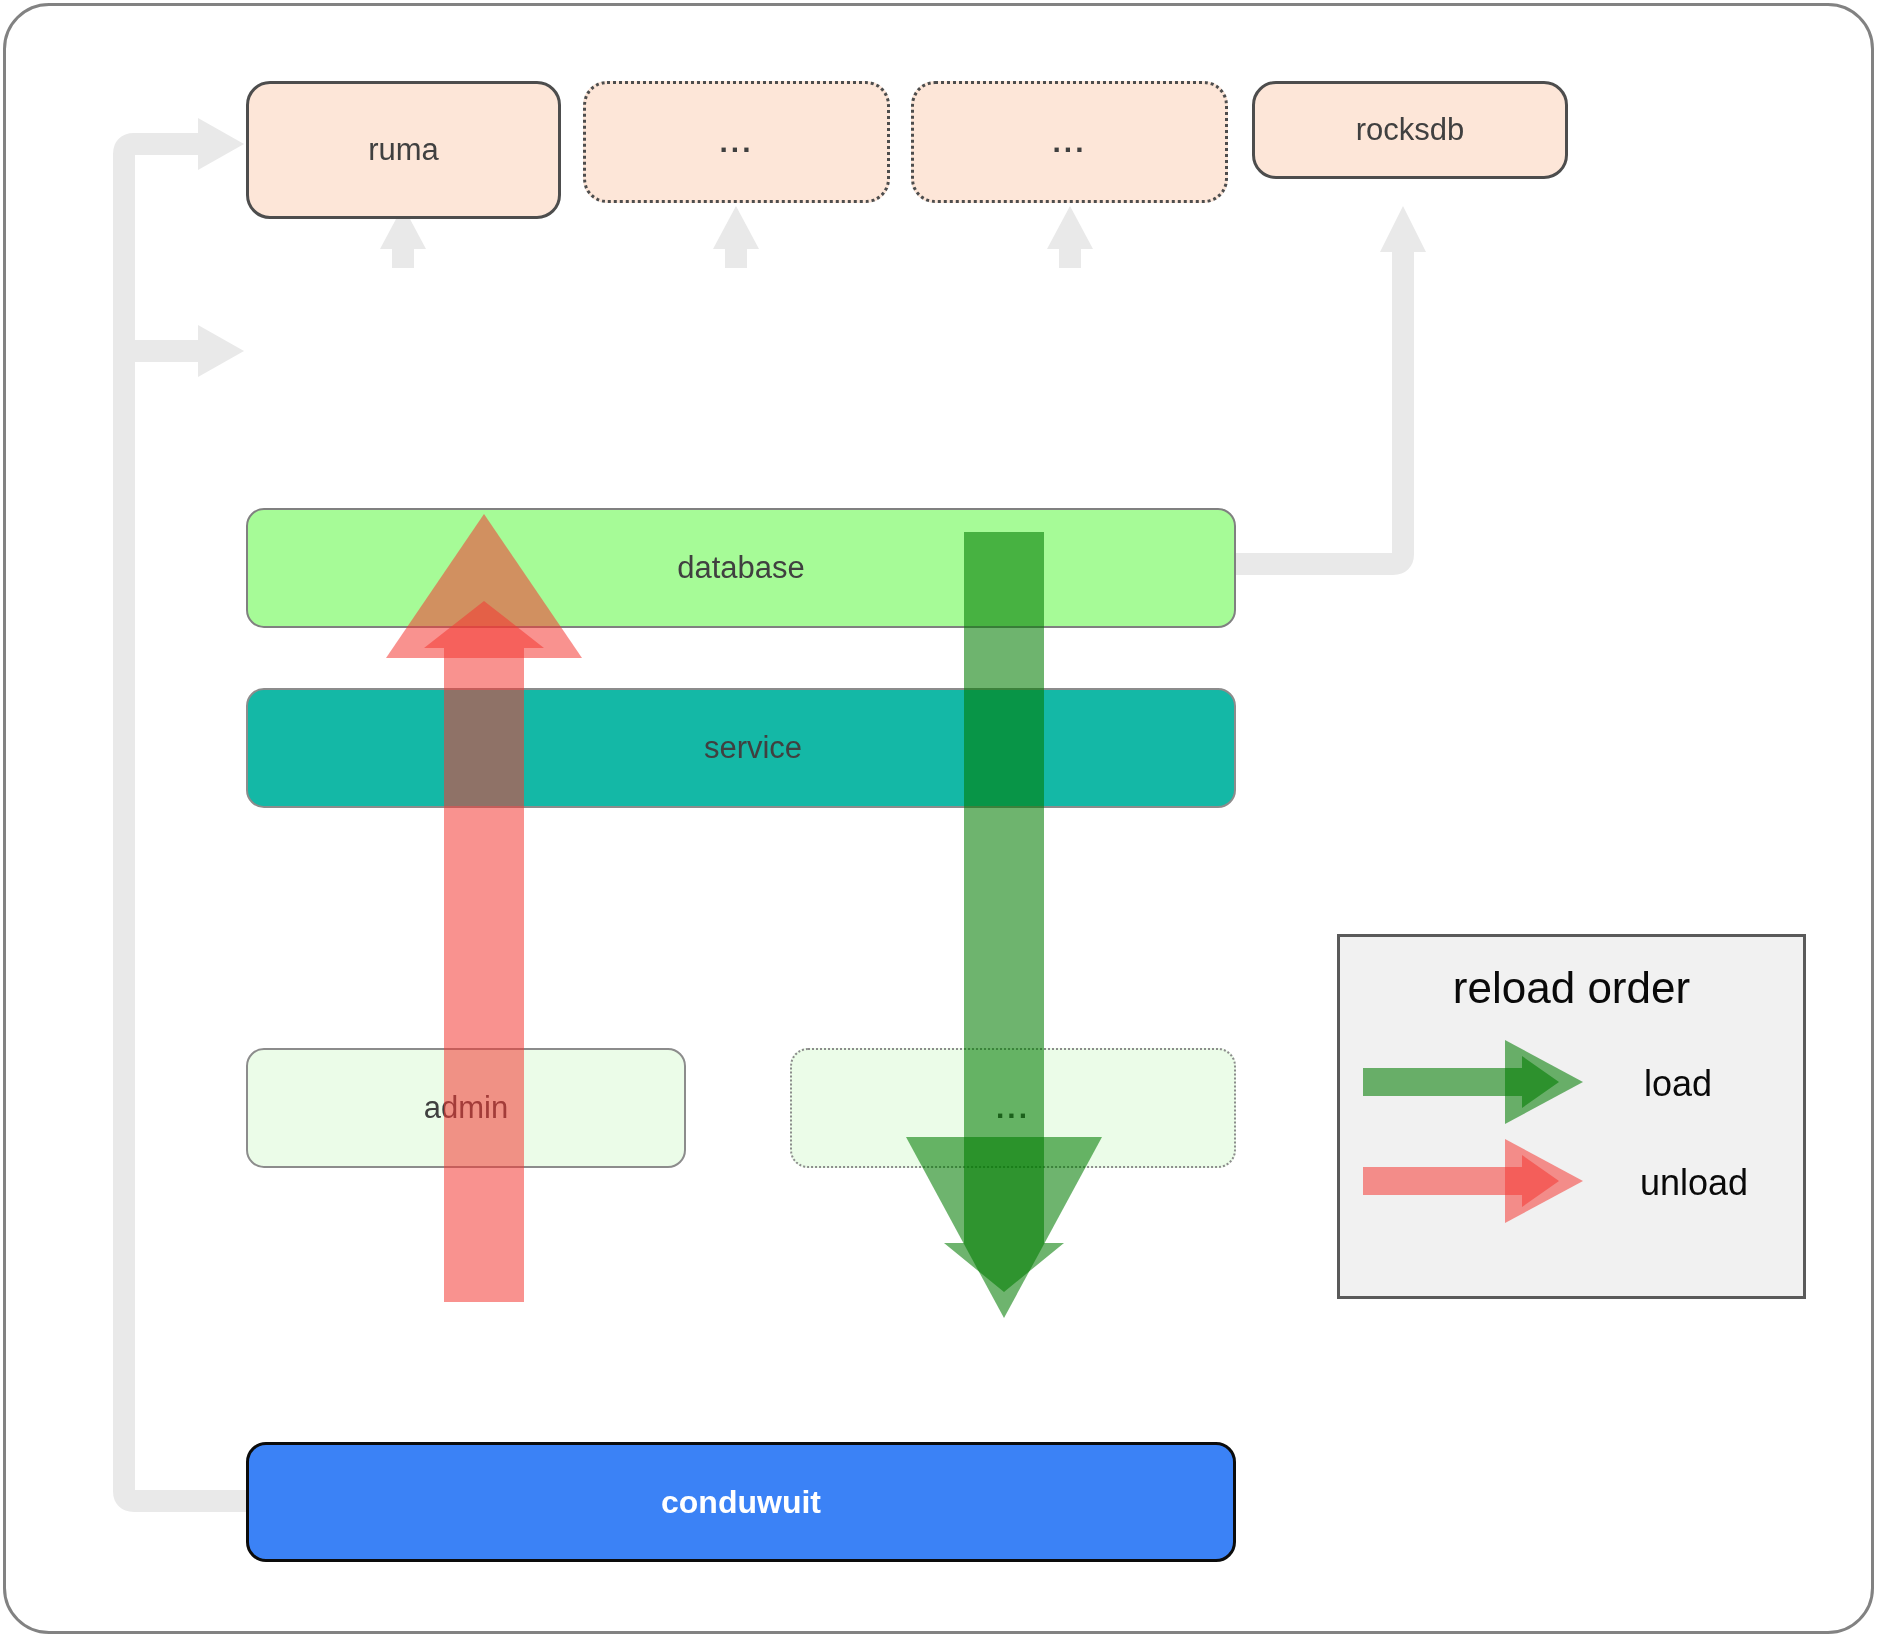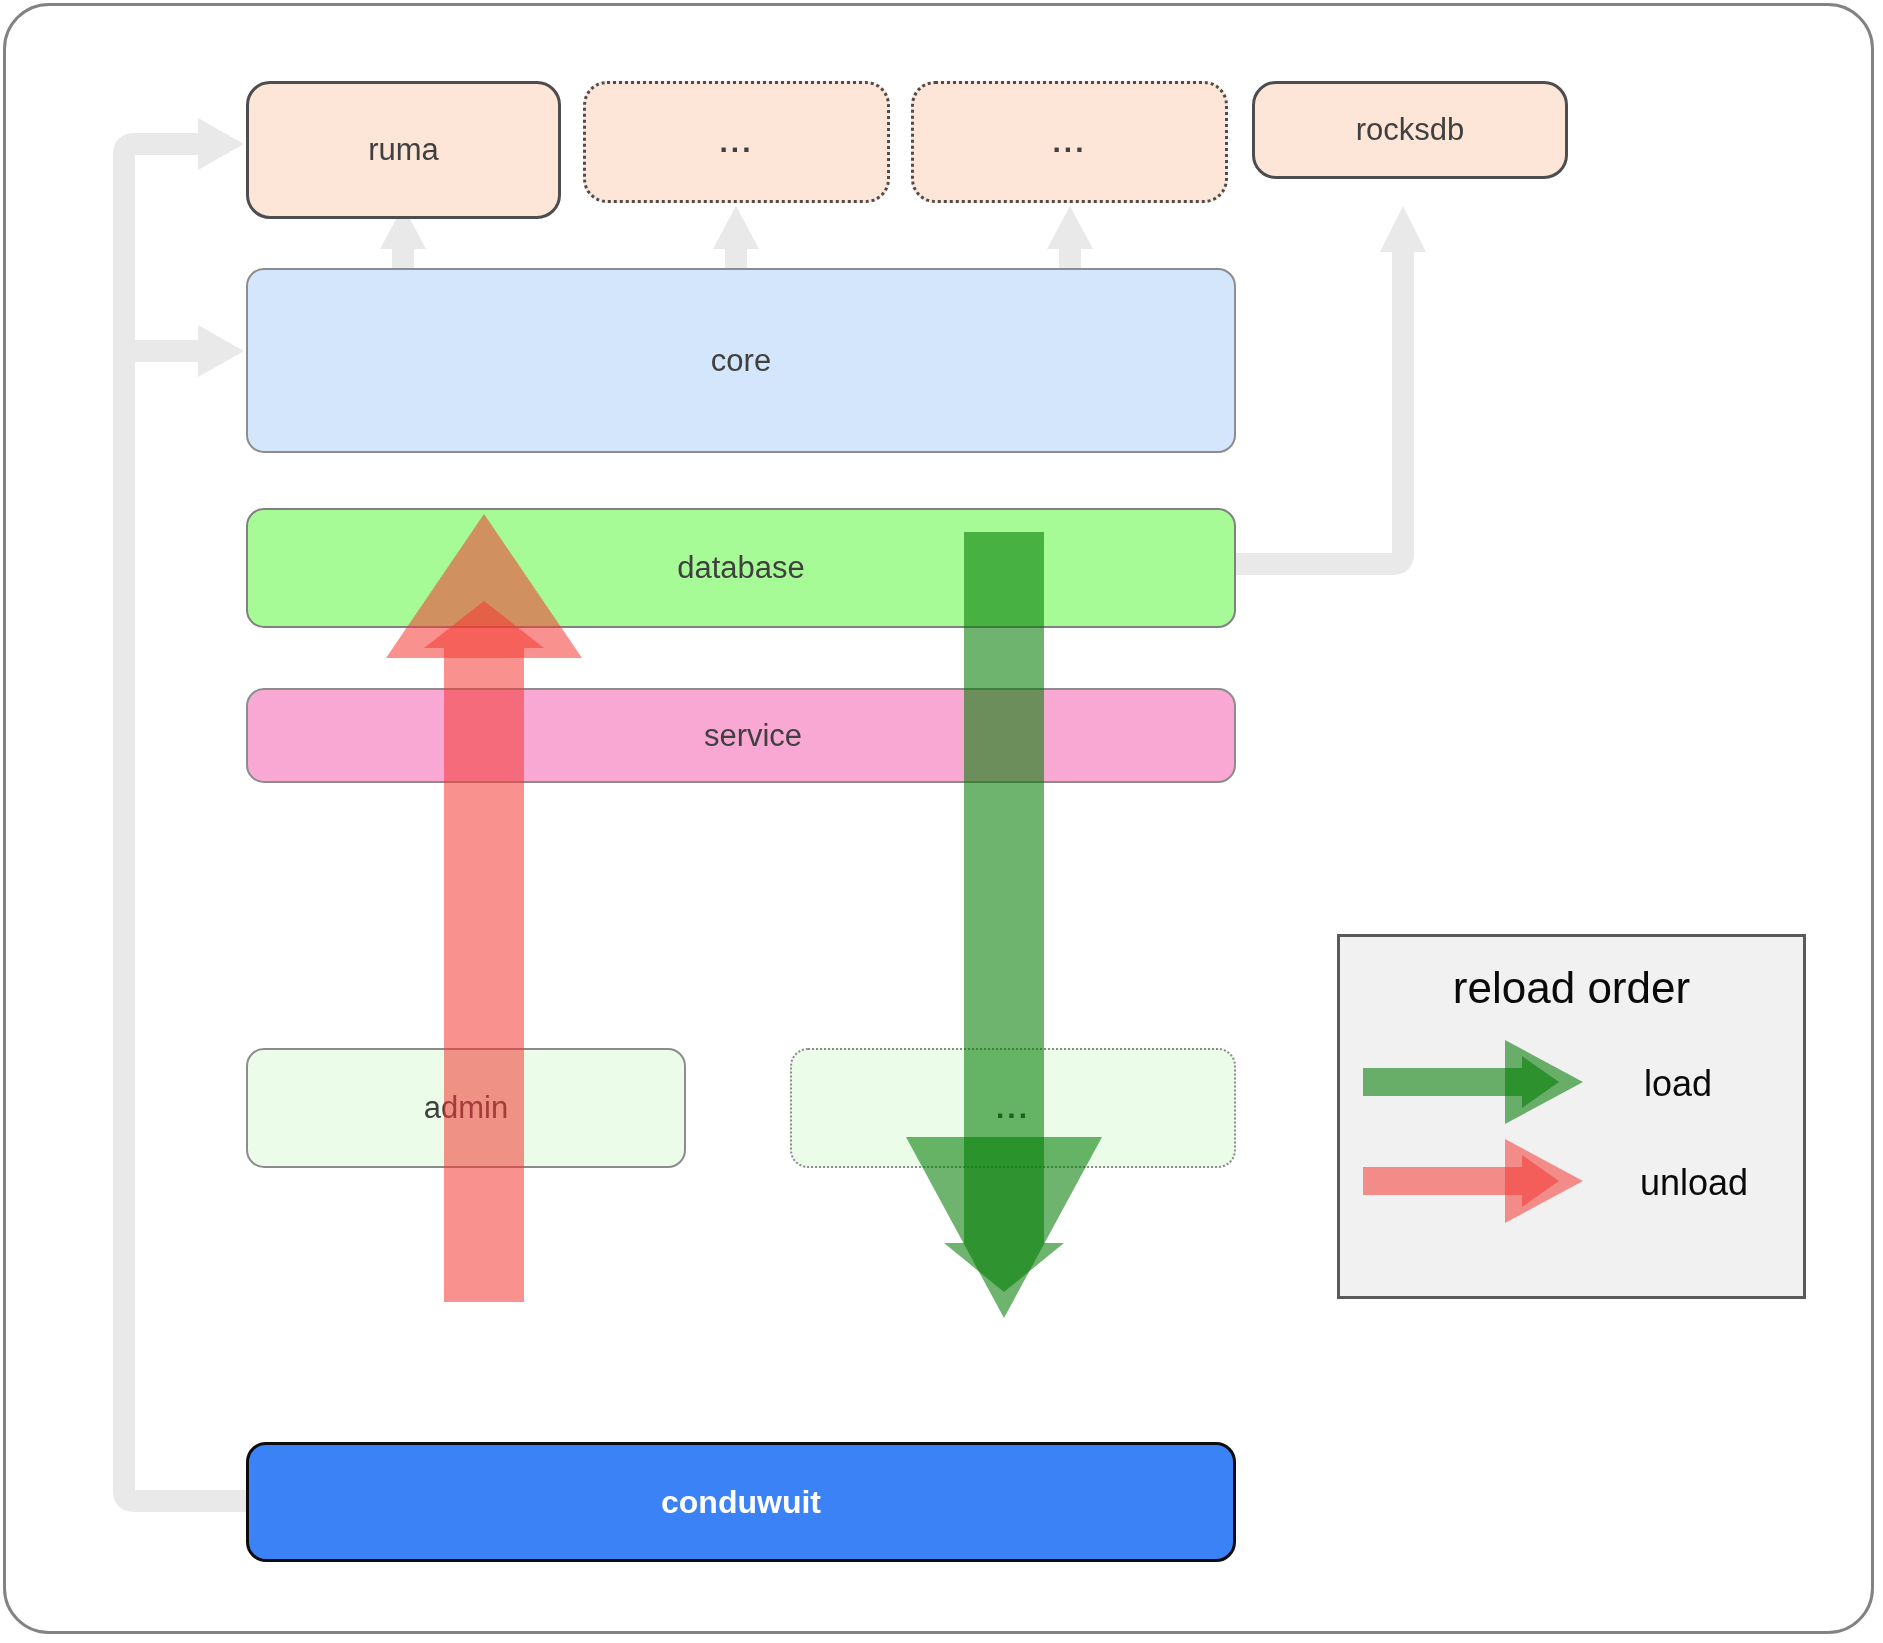--- a/index.html
+++ b/index.html
@@ -22,21 +22,21 @@
   .r18{border-radius:18px;}
   .peach-solid{background:#fde6d8;border:3px solid #4d4d4d;}
   .peach-dotted{background:#fde6d8;border:3px dotted #4d4d4d;}
   .dots{font-weight:700;font-size:30px;letter-spacing:3px;color:#3f3f3f;}
   .b-ruma{left:246px;top:81px;width:315px;height:138px;}
   .b-dots1{left:583px;top:81px;width:307px;height:122px;}
   .b-dots2{left:911px;top:81px;width:317px;height:122px;}
   .b-rocksdb{left:1252px;top:81px;width:316px;height:98px;}
   .b-core{left:246px;top:268px;width:990px;height:185px;background:#d4e6fb;border:2px solid #8c8c8c;}
   .b-database{left:246px;top:508px;width:990px;height:120px;background:#a6fb97;border:2px solid #808080;}
-  .b-service{left:246px;top:688px;width:990px;height:95px;background:#f9a8d4;border:2px solid #8c8c8c;padding-left:24px;}
+  .b-service{left:246px;top:688px;width:990px;height:120px;background:#14b8a6;border:2px solid #8c8c8c;padding-left:24px;}
   .b-api{left:246px;top:868px;width:990px;height:120px;background:#defcda;border:2px solid #8c8c8c;}
   .b-admin{left:246px;top:1048px;width:440px;height:120px;background:#ebfce8;border:2px solid #8c8c8c;}
   .b-dots3{left:790px;top:1048px;width:446px;height:120px;background:#ebfce8;border:2px dotted #8c8c8c;}
   .b-router{left:246px;top:1221px;width:990px;height:119px;background:#ffffff;border:2px solid #8c8c8c;}
   .b-conduwuit{left:246px;top:1442px;width:990px;height:120px;background:#3b82f6;border:3px solid #0c0c0c;
     color:#ffffff;font-weight:600;font-size:32px;border-radius:20px;}
   .legend{
     position:absolute;left:1337px;top:934px;width:469px;height:365px;background:#f1f1f1;
     border:3px solid #5a5a5a;box-sizing:border-box;z-index:2;padding-left:40px;
   }
@@ -80,23 +80,20 @@
   <div class="box r24 peach-dotted b-dots1">
     <span class="dots">...</span>
   </div>
   <div class="box r24 peach-dotted b-dots2">
     <span class="dots">...</span>
   </div>
   <div class="box r24 peach-solid b-rocksdb">
     <span>rocksdb</span>
   </div>
 
-  <div class="box r18 b-core">
-    <span>core</span>
-  </div>
   <div class="box r18 b-database">
     <span>database</span>
   </div>
   <div class="box r18 b-service">
     <span>service</span>
   </div>
   <div class="box r18 b-admin">
     <span>admin</span>
   </div>
   <div class="box r18 b-dots3">

